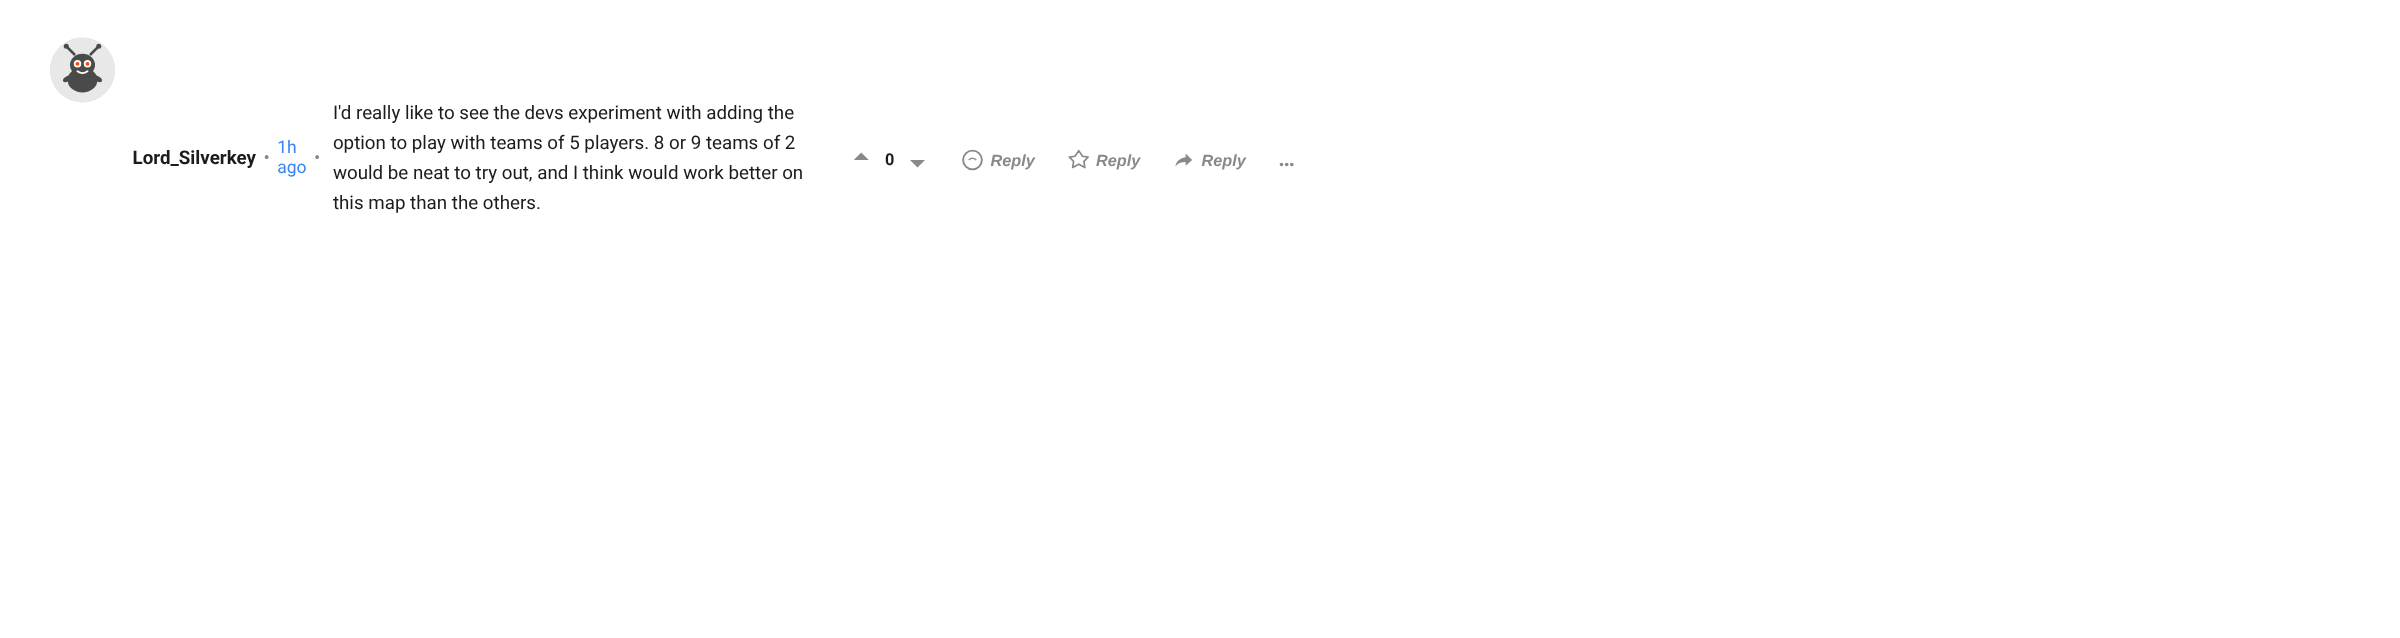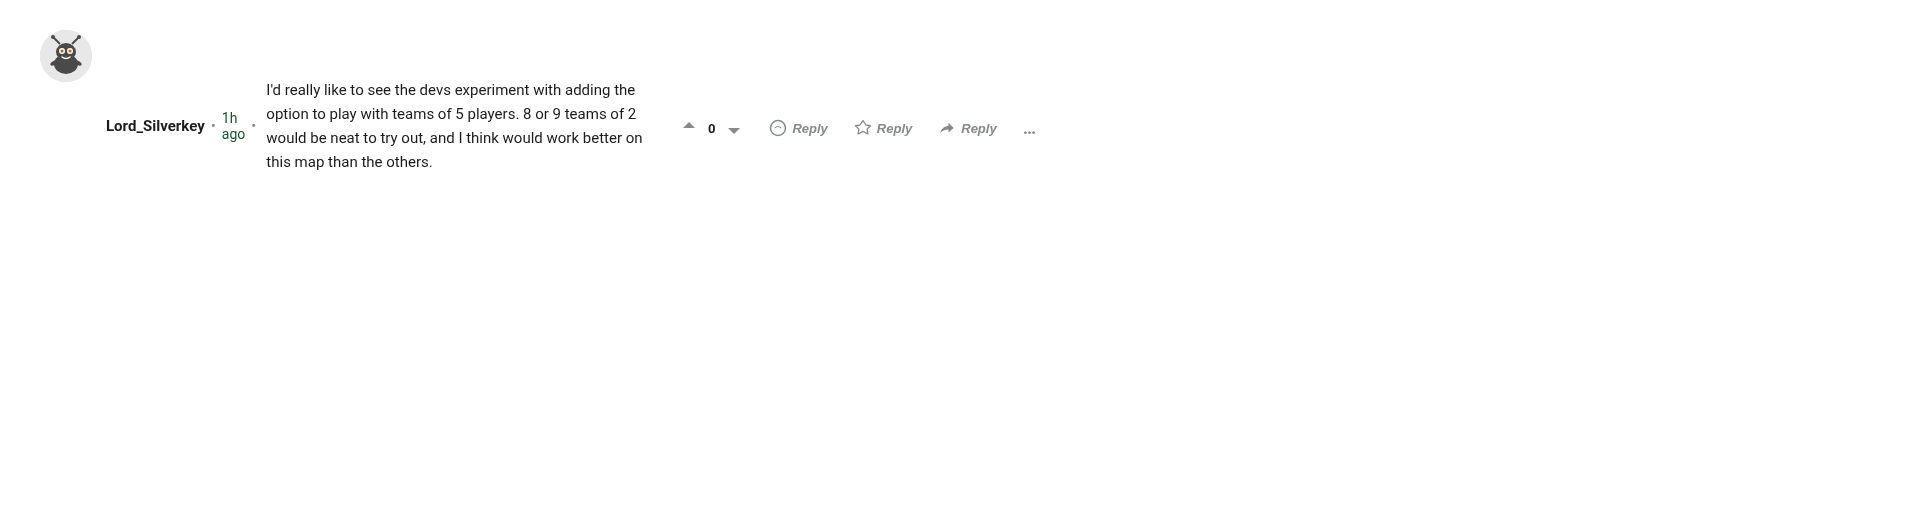--- a/index.html
+++ b/index.html
@@ -62,21 +62,21 @@
       font-size: 15px;
       color: #1c1c1c;
     }
 
     .separator {
       color: #878a8c;
       font-size: 15px;
     }
 
     .timestamp {
-      color: #14532d;
+      color: #3b82f6;
       font-size: 14px;
     }
 
     .comment-text {
       font-size: 15px;
       line-height: 1.6;
       color: #1c1c1c;
       max-width: 870px;
     }
 

